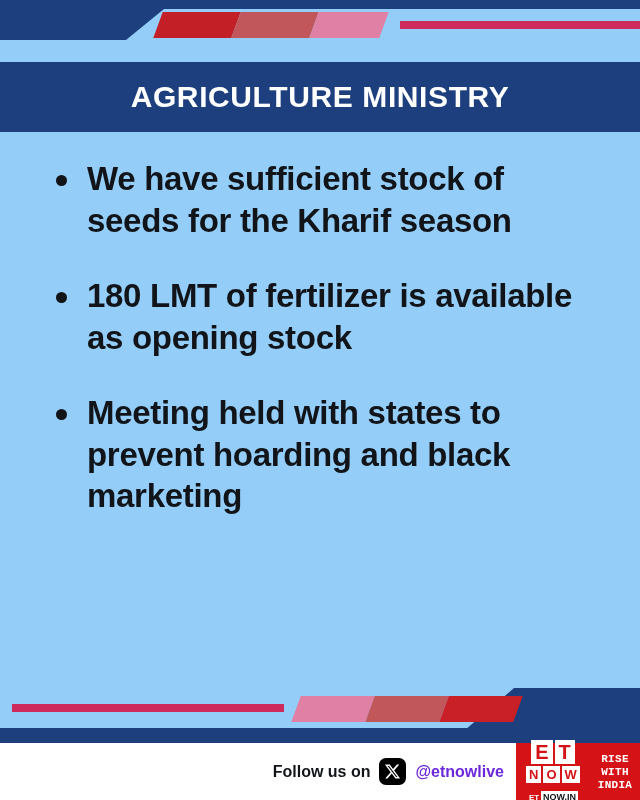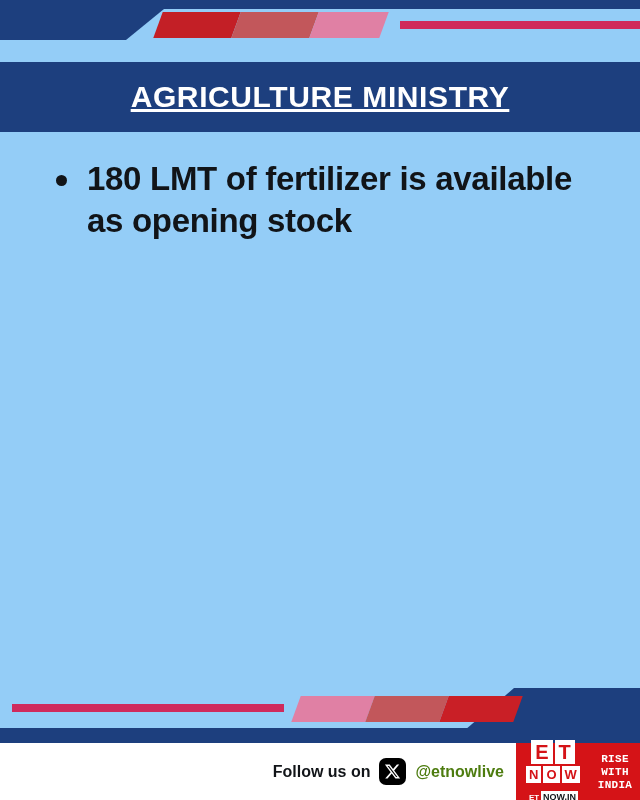--- a/index.html
+++ b/index.html
@@ -67,21 +67,20 @@
     align-items: center;
     justify-content: center;
   }
   .title-bar .title-text {
     color: #ffffff;
     font-size: 30px;
     font-weight: bold;
     letter-spacing: 0.6px;
     font-family: "Liberation Sans", sans-serif;
     text-align: right;
-    text-decoration: underline;
   }
 
   
   .body-area {
     position: absolute;
     left: 0; top: 132px;
     width: 640px; height: 556px;
     padding: 26px 40px 0 56px;
     box-sizing: border-box;
   }
@@ -172,21 +171,21 @@
     width: 27px; height: 27px;
     background: #000000;
     border-radius: 7px;
     display: flex;
     align-items: center;
     justify-content: center;
   }
   .handle {
     font-size: 16px;
     font-weight: bold;
-    color: #4d7c0f;
+    color: #6d28d9;
     font-family: "Liberation Sans", sans-serif;
   }
 
   
   .etnow-logo {
     display: flex;
     align-items: stretch;
     height: 57px;
     background: #d51317;
     width: 124px;
@@ -278,26 +277,34 @@
     <div class="stripe s3"></div>
     <div class="top-rule"></div>
   </div>
 
   <div class="title-bar">
     <div class="title-text">AGRICULTURE MINISTRY</div>
   </div>
 
   <div class="body-area">
 
+    <div class="bullet-row">
+      <span class="bullet-dot"></span>
+      <span class="bullet-text">We have sufficient stock of seeds for the Kharif season</span>
+    </div>
 
     <div class="bullet-row">
       <span class="bullet-dot"></span>
       <span class="bullet-text">180 LMT of fertilizer is available as opening stock</span>
     </div>
 
+    <div class="bullet-row">
+      <span class="bullet-dot"></span>
+      <span class="bullet-text">Meeting held with states to prevent hoarding and black marketing</span>
+    </div>
 
   </div>
 
   <div class="bottom-decor">
     <div class="navy-block-b"></div>
     <div class="bottom-rule"></div>
     <div class="bstripe b1"></div>
     <div class="bstripe b2"></div>
     <div class="bstripe b3"></div>
     <div class="navy-bot-strip"></div>

